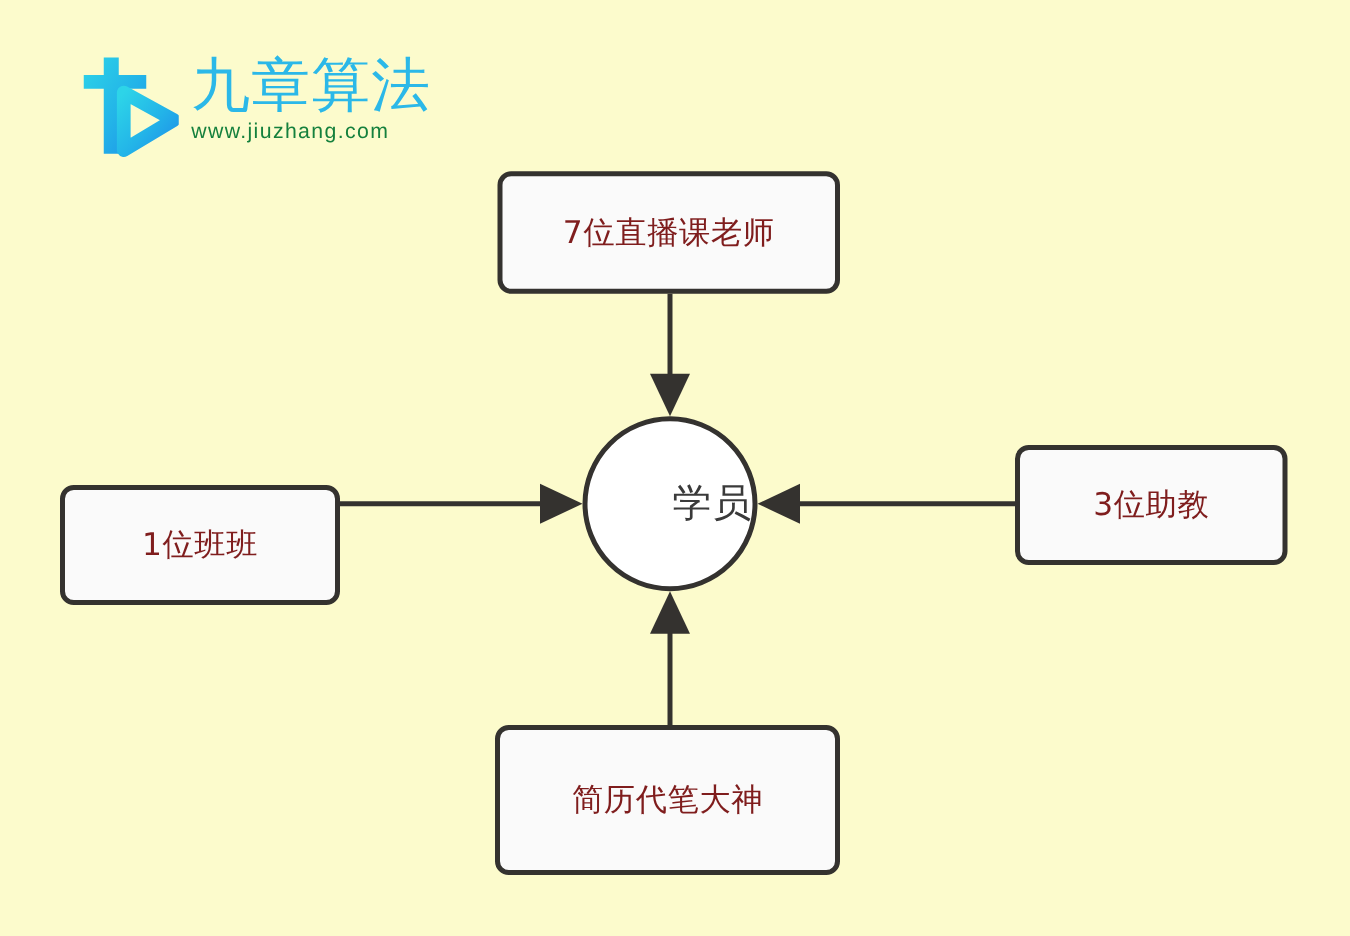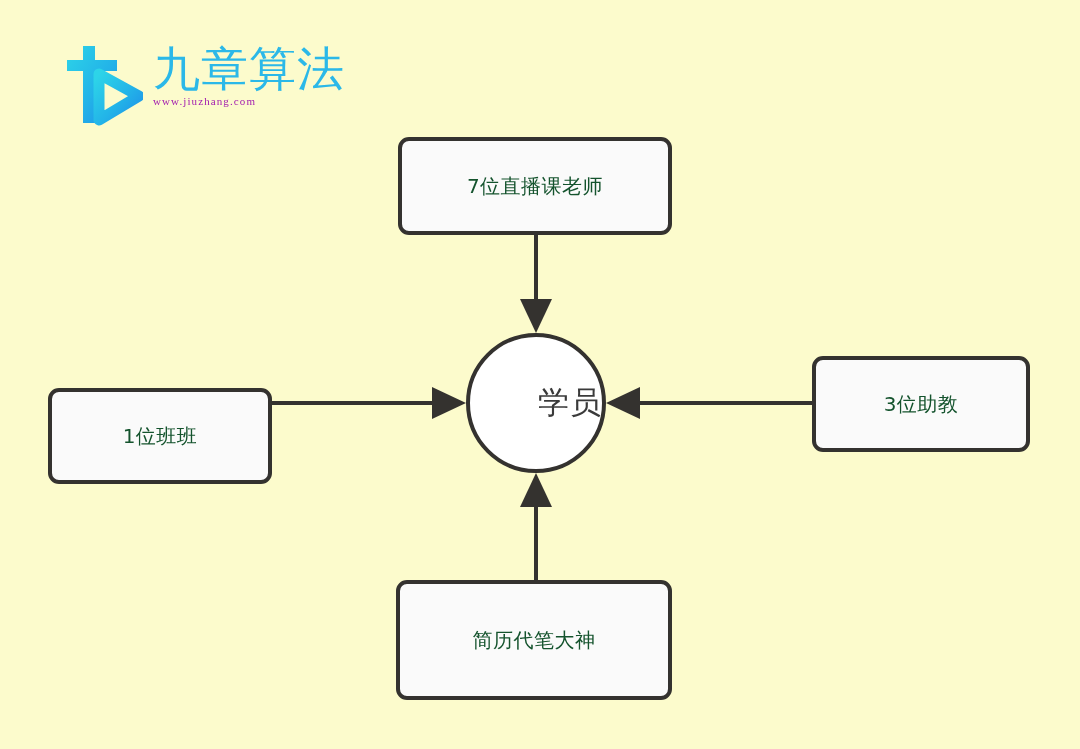--- a/index.html
+++ b/index.html
@@ -47,39 +47,39 @@
     font-size: 47px;
     line-height: 1.06;
     letter-spacing: 1px;
     font-weight: 400;
     color: #2BB8E8;
     white-space: nowrap;
     font-family: "DejaVu Sans", "Liberation Sans", sans-serif;
   }
   .logo-url {
     margin-top: 1px;
-    font-size: 11px;
+    font-size: 17px;
     letter-spacing: 1.1px;
-    color: #a21caf;
+    color: #15803d;
     white-space: nowrap;
-    font-family: Liberation Serif, serif;
+    font-family: Liberation Sans, sans-serif;
   }
 
   
   .node-box {
     position: absolute;
     box-sizing: border-box;
     background: #FAFAFA;
     border: 4px solid #34322F;
     border-radius: 11px;
     display: flex;
     align-items: center;
     justify-content: center;
-    color: #14532d;
-    font-size: 20px;
+    color: #7f1d1d;
+    font-size: 25px;
     line-height: 1.22;
     text-align: center;
     font-family: "DejaVu Sans", "Liberation Sans", sans-serif;
     letter-spacing: 0.5px;
   }
   .node-box .lines {
     display: block;
   }
   .node-box .lines span {
     display: block;

